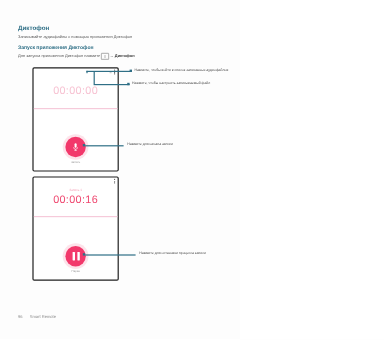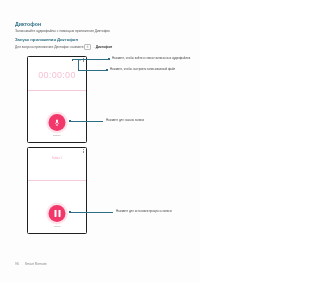--- a/index.html
+++ b/index.html
@@ -66,20 +66,21 @@
     color: #777;
   }
 
   
   .phone {
     position: absolute;
     background: #ffffff;
     border: 0.7px solid #1f1f1f;
     border-radius: 1.5px;
     overflow: hidden;
+    padding-left: 12px;
   }
   .phone-1 { left: 27px; top: 56px; width: 58px; height: 85px; }
   .phone-2 { left: 27px; top: 147px; width: 58px; height: 85px; }
 
   .statusbar {
     position: absolute;
     left: 0; right: 0; top: 0;
     height: 6px;
     display: flex;
     align-items: center;
@@ -266,20 +267,21 @@
   <div class="phone phone-2">
     <div class="statusbar">
       <span class="sb-dots">
         <i></i>
           <i></i>
           <i></i>
       </span>
     </div>
 
     <div class="rec-name">Запись 1</div>
+    <div class="timer active">00:00:16</div>
     <div class="wave-divider second"></div>
 
     <div class="bigbtn">
       <span class="pause-glyph">
           <i></i>
           <i></i>
         </span>
     </div>
     <div class="btn-caption">Пауза</div>
   </div>

